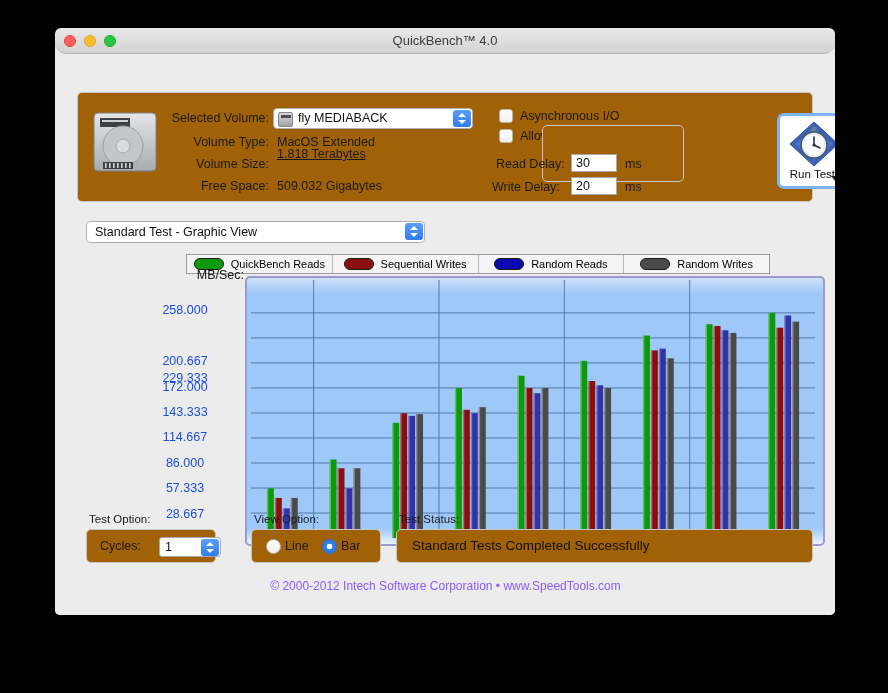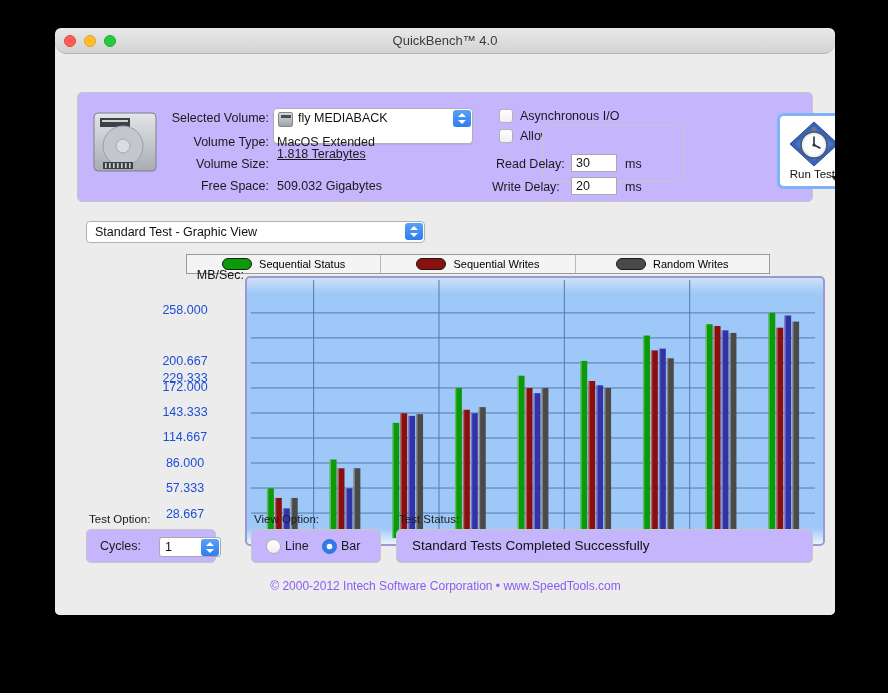--- a/index.html
+++ b/index.html
@@ -35,33 +35,33 @@
   .tl-close { left: 9px; background: #ff5f57; border: .5px solid #e0443e; }
   .tl-min   { left: 29px; background: #ffbd2e; border: .5px solid #dea123; }
   .tl-max   { left: 49px; background: #28c840; border: .5px solid #1aab29; }
 
   #body { position: relative; width: 780px; height: 561px; background: #ececec; }
 
   .group-box {
     position: absolute;
     border: 1px solid #c6c6c6;
     border-radius: 5px;
-    background: #c4b5fd;
+    background: #a16207;
   }
 
   
   #infobox { left: 22px; top: 38px; width: 736px; height: 110px; }
 
   #hdd-icon { position: absolute; left: 34px; top: 52px; width: 74px; height: 74px; }
 
   .lbl { position: absolute; font-size: 12.5px; color: #1a1a1a; text-align: right; }
   .val { position: absolute; font-size: 12.5px; color: #1a1a1a; }
 
   #volPopup {
-    position: absolute; left: 218px; top: 54px; width: 200px; height: 36px;
+    position: absolute; left: 218px; top: 54px; width: 200px; height: 21px;
     background: #fff; border: 1px solid #b0b0b0; border-radius: 4px;
     box-shadow: 0 1px 1px rgba(0,0,0,.08);
   }
   #volPopup .mini-disk {
     position: absolute; left: 4px; top: 3px; width: 15px; height: 15px;
     border-radius: 2px;
     background: linear-gradient(to bottom,#d7d9dc,#9fa3a8);
     border: 1px solid #85888c;
   }
   #volPopup .mini-disk:after {
@@ -269,25 +269,29 @@
       <span class="ptxt">Standard Test - Graphic View</span>
       <span class="stepper-blue">
         <i class="ar up"></i>
           <i class="ar dn"></i>
       </span>
     </div>
 
     <div id="legend">
         <div class="leg-cell">
           <span class="swatch" style="background: rgb(10, 154, 10);"></span>
-          <span>Sequential Status</span>
+          <span>QuickBench Reads</span>
         </div>
         <div class="leg-cell">
           <span class="swatch" style="background: rgb(138, 16, 16);"></span>
           <span>Sequential Writes</span>
+        </div>
+        <div class="leg-cell">
+          <span class="swatch" style="background: rgb(10, 10, 174);"></span>
+          <span>Random Reads</span>
         </div>
         <div class="leg-cell">
           <span class="swatch" style="background: rgb(74, 74, 74);"></span>
           <span>Random Writes</span>
         </div>
       </div>
 
     <div id="mbsec">MB/Sec:</div>
     <div id="ylabels">
         <div class="ylab" style="top: 27.4003px;">258.000</div>

